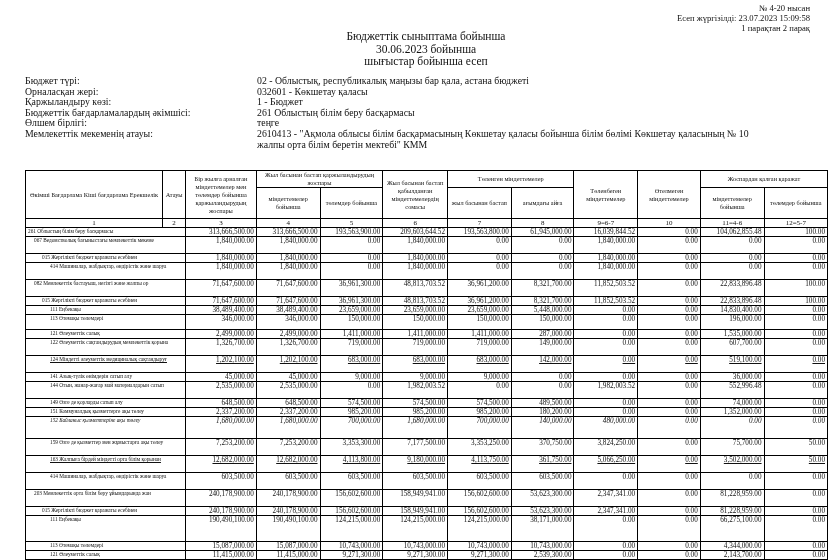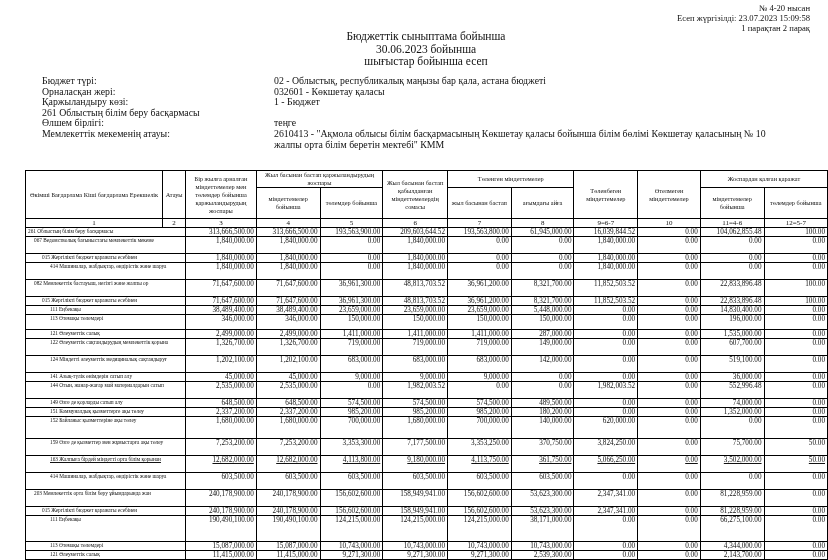--- a/index.html
+++ b/index.html
@@ -1,21 +1,21 @@
 <!DOCTYPE html>
 <html><head>
 <meta charset="utf-8">
 <style>
   html, body { margin:0; padding:0; background:#ffffff; }
   body { width:828px; height:560px; overflow:hidden; position:relative;
          font-family:"Liberation Serif", "DejaVu Serif", serif; color:#111; }
   .topright { position:absolute; right:18px; top:3px; text-align:right; font-size:8.6px; line-height:10px; }
   .title { position:absolute; left:12px; width:828px; top:30px; text-align:center; font-size:11.5px; line-height:12.5px; }
   .meta { position:absolute; left:25px; top:76px; font-size:9.8px; line-height:10.6px; }
-  .meta .row { display:flex;margin-left:17px; }
+  .meta .row { display:flex; }
   .meta .k { width:232px; }
   .meta .v { width:500px; }
   table.rep { position:absolute; left:25px; top:170px; border-collapse:collapse; table-layout:fixed; font-size:6.6px; }
   table.rep th, table.rep td { border:1px solid #000; padding:0 2px; }
   table.rep th { font-weight:normal; text-align:center; vertical-align:middle; line-height:8px; font-size:6.3px; }
   table.rep tr.nums td { text-align:center; font-size:7px; height:8px; line-height:8px; }
   table.rep td.num { text-align:right; vertical-align:top; font-size:7.2px; line-height:8px; }
   table.rep td.lbl { vertical-align:top; font-size:5.3px; line-height:7.4px; white-space:normal; }
   table.rep td.lbl span.t { display:block; }
   .l0 span.t { padding-left:0; }
@@ -45,20 +45,21 @@
     </div>
     <div class="row">
       <div class="k">Орналасқан жері:</div>
       <div class="v">032601 - Көкшетау қаласы</div>
     </div>
     <div class="row">
       <div class="k">Қаржыландыру көзі:</div>
       <div class="v">1 - Бюджет</div>
     </div>
     <div class="row">
+      <div class="k">Бюджеттік бағдарламалардың әкімшісі:</div>
       <div class="v">261 Облыстың білім беру басқармасы</div>
     </div>
     <div class="row">
       <div class="k">Өлшем бірлігі:</div>
       <div class="v">теңге</div>
     </div>
     <div class="row">
       <div class="k">Мемлекеттік мекеменің атауы:</div>
       <div class="v">2610413 - "Ақмола облысы білім басқармасының Көкшетау қаласы бойынша білім бөлімі Көкшетау қаласының № 10 жалпы орта білім беретін мектебі" КММ</div>
     </div>
@@ -258,21 +259,21 @@
         <td class="num">1,326,700.00</td>
         <td class="num">719,000.00</td>
         <td class="num">719,000.00</td>
         <td class="num">719,000.00</td>
         <td class="num">149,000.00</td>
         <td class="num">0.00</td>
         <td class="num">0.00</td>
         <td class="num">607,700.00</td>
         <td class="num">0.00</td>
       </tr>
-      <tr style="height: 17px;">
+      <tr style="height: 17px; text-decoration: underline;">
         <td colspan="2" class="lbl l3">
           <span class="t">124  Міндетті әлеуметтік медициналық сақтандыруғ</span>
         </td>
         <td class="num">1,202,100.00</td>
         <td class="num">1,202,100.00</td>
         <td class="num">683,000.00</td>
         <td class="num">683,000.00</td>
         <td class="num">683,000.00</td>
         <td class="num">142,000.00</td>
         <td class="num">0.00</td>
@@ -333,31 +334,31 @@
         <td class="num">2,337,200.00</td>
         <td class="num">985,200.00</td>
         <td class="num">985,200.00</td>
         <td class="num">985,200.00</td>
         <td class="num">180,200.00</td>
         <td class="num">0.00</td>
         <td class="num">0.00</td>
         <td class="num">1,352,000.00</td>
         <td class="num">0.00</td>
       </tr>
-      <tr style="height: 22px;">
+      <tr style="height: 22px; font-style: italic;">
         <td colspan="2" class="lbl l3">
           <span class="t">152  Байланыс қызметтеріне ақы төлеу</span>
         </td>
         <td class="num">1,680,000.00</td>
         <td class="num">1,680,000.00</td>
         <td class="num">700,000.00</td>
         <td class="num">1,680,000.00</td>
         <td class="num">700,000.00</td>
         <td class="num">140,000.00</td>
-        <td class="num">620,000.00</td>
+        <td class="num">480,000.00</td>
         <td class="num">0.00</td>
         <td class="num">0.00</td>
         <td class="num">0.00</td>
       </tr>
       <tr style="height: 17px;">
         <td colspan="2" class="lbl l3">
           <span class="t">159  Өзге де қызметтер мен жұмыстарға ақы төлеу</span>
         </td>
         <td class="num">7,253,200.00</td>
         <td class="num">7,253,200.00</td>

